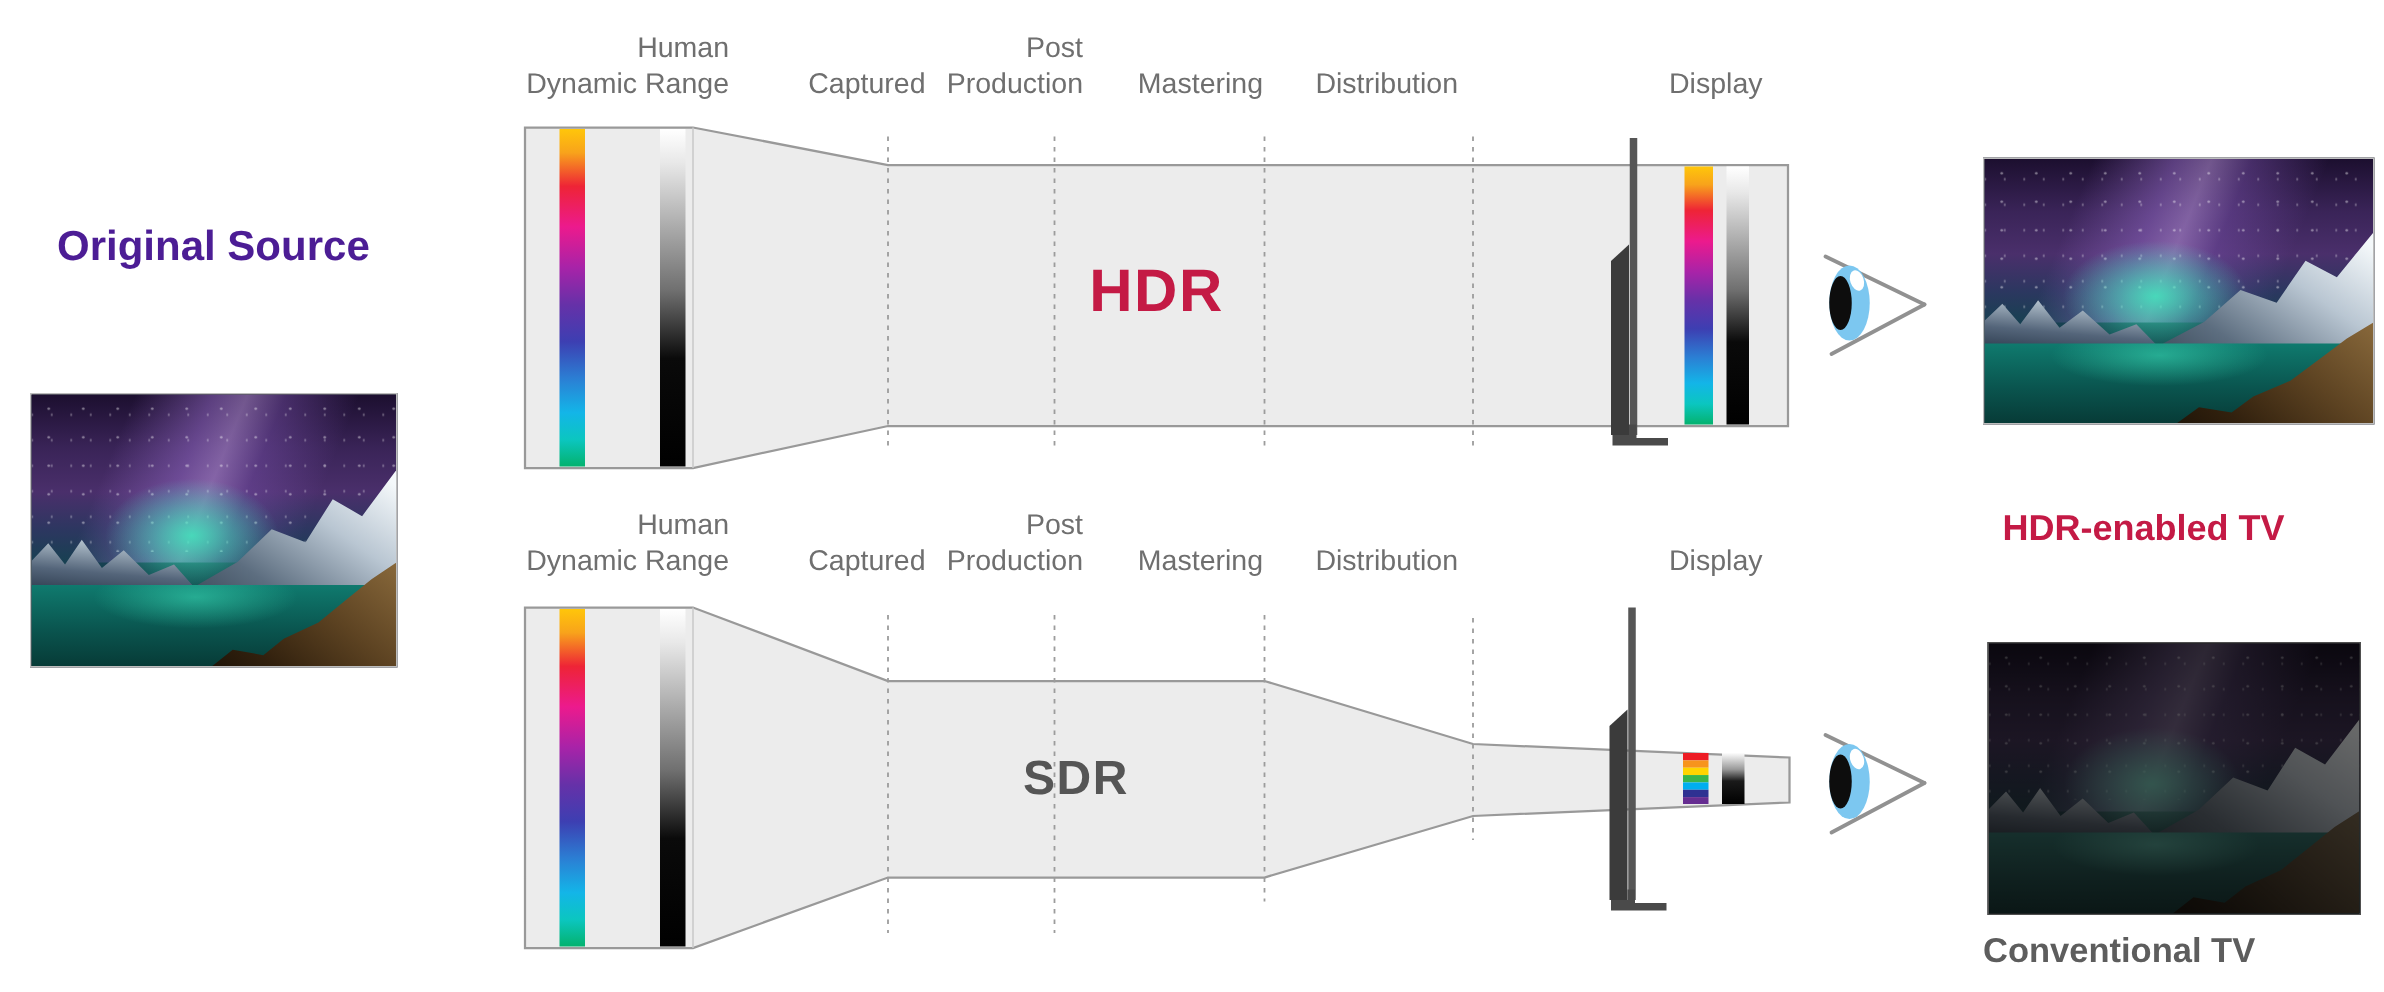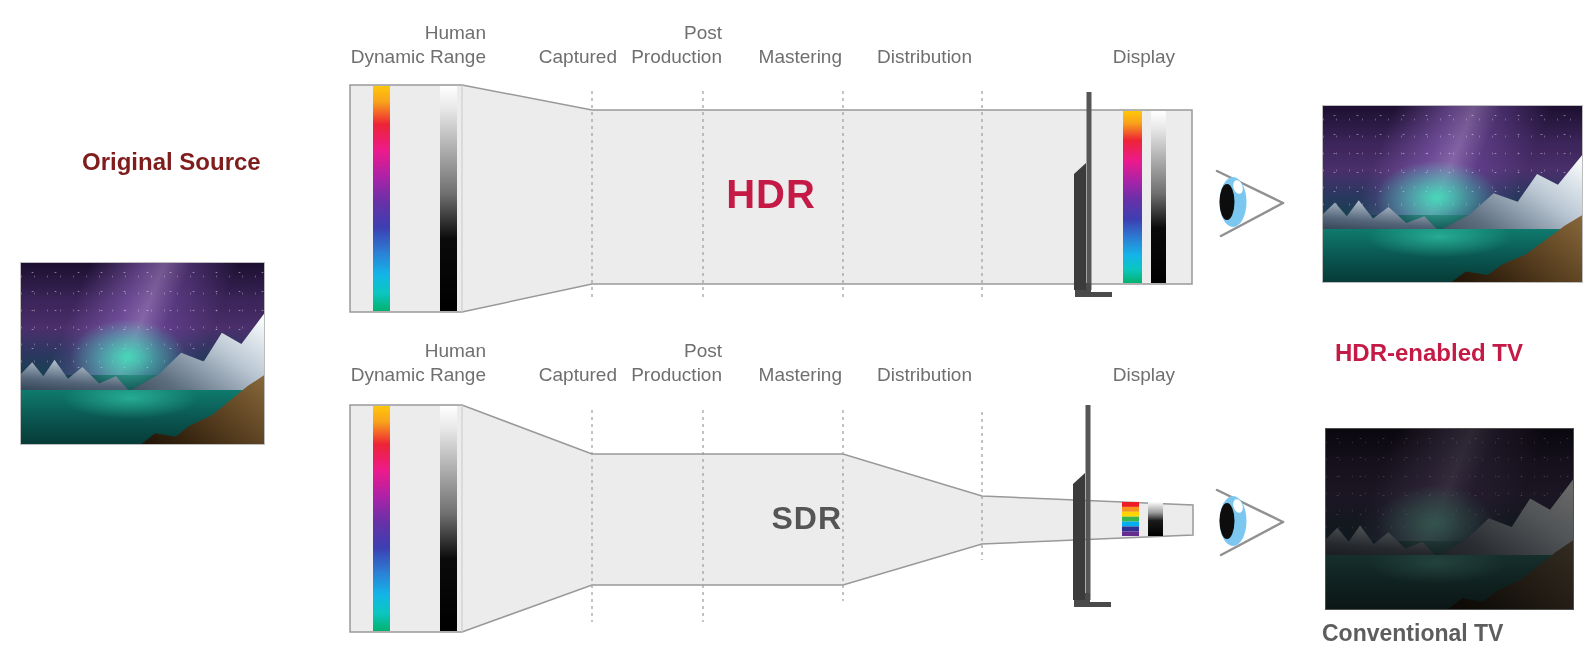--- a/index.html
+++ b/index.html
@@ -4,23 +4,23 @@
 <style>
   * { box-sizing: border-box; margin: 0; padding: 0; }
   html,body { width:1589px; height:661px; background:#fff; overflow:hidden;
               font-family:"Liberation Sans", sans-serif; }
   #stage { position:relative; width:1589px; height:661px; background:#fff; }
 
   .abs { position:absolute; }
   .stage-label { font-size:19px; color:#6f6f6f; text-align:right; line-height:24px; }
   .two-line { white-space:normal; }
 
-  .title-left { font-size:24px; font-weight:bold; color:#7f1d1d;margin-left:44px; }
+  .title-left { font-size:28px; font-weight:bold; color:#4c1d95; }
   .band-hdr { font-size:40px; font-weight:bold; color:#c41a45; text-align:center; letter-spacing:1px; }
-  .band-sdr { font-size:32px; font-weight:bold; color:#555555; text-align:right; letter-spacing:1px; }
+  .band-sdr { font-size:32px; font-weight:bold; color:#555555; text-align:left; letter-spacing:1px; }
   .result-red  { font-size:24px; font-weight:bold; color:#c41a45; text-align:center; }
   .result-gray { font-size:23px; font-weight:bold; color:#5d5d5d; }
 
   
   .scene { position:absolute; overflow:hidden; border:1px solid #bdbdbd; background:#0c1020; }
   .scene > div { position:absolute; }
   .sky { inset:0;
     background:linear-gradient(180deg,#1c0f2f 0%,#3a2458 20%,#4a2f6b 36%,#2c3760 50%,#14424f 64%,#0b5048 78%,#06302c 100%); }
   .mw { inset:0; height:62%;
     background:linear-gradient(112deg,transparent 24%,rgba(142,101,190,.55) 42%,rgba(196,156,232,.5) 50%,rgba(120,80,170,.45) 59%,transparent 76%); }

